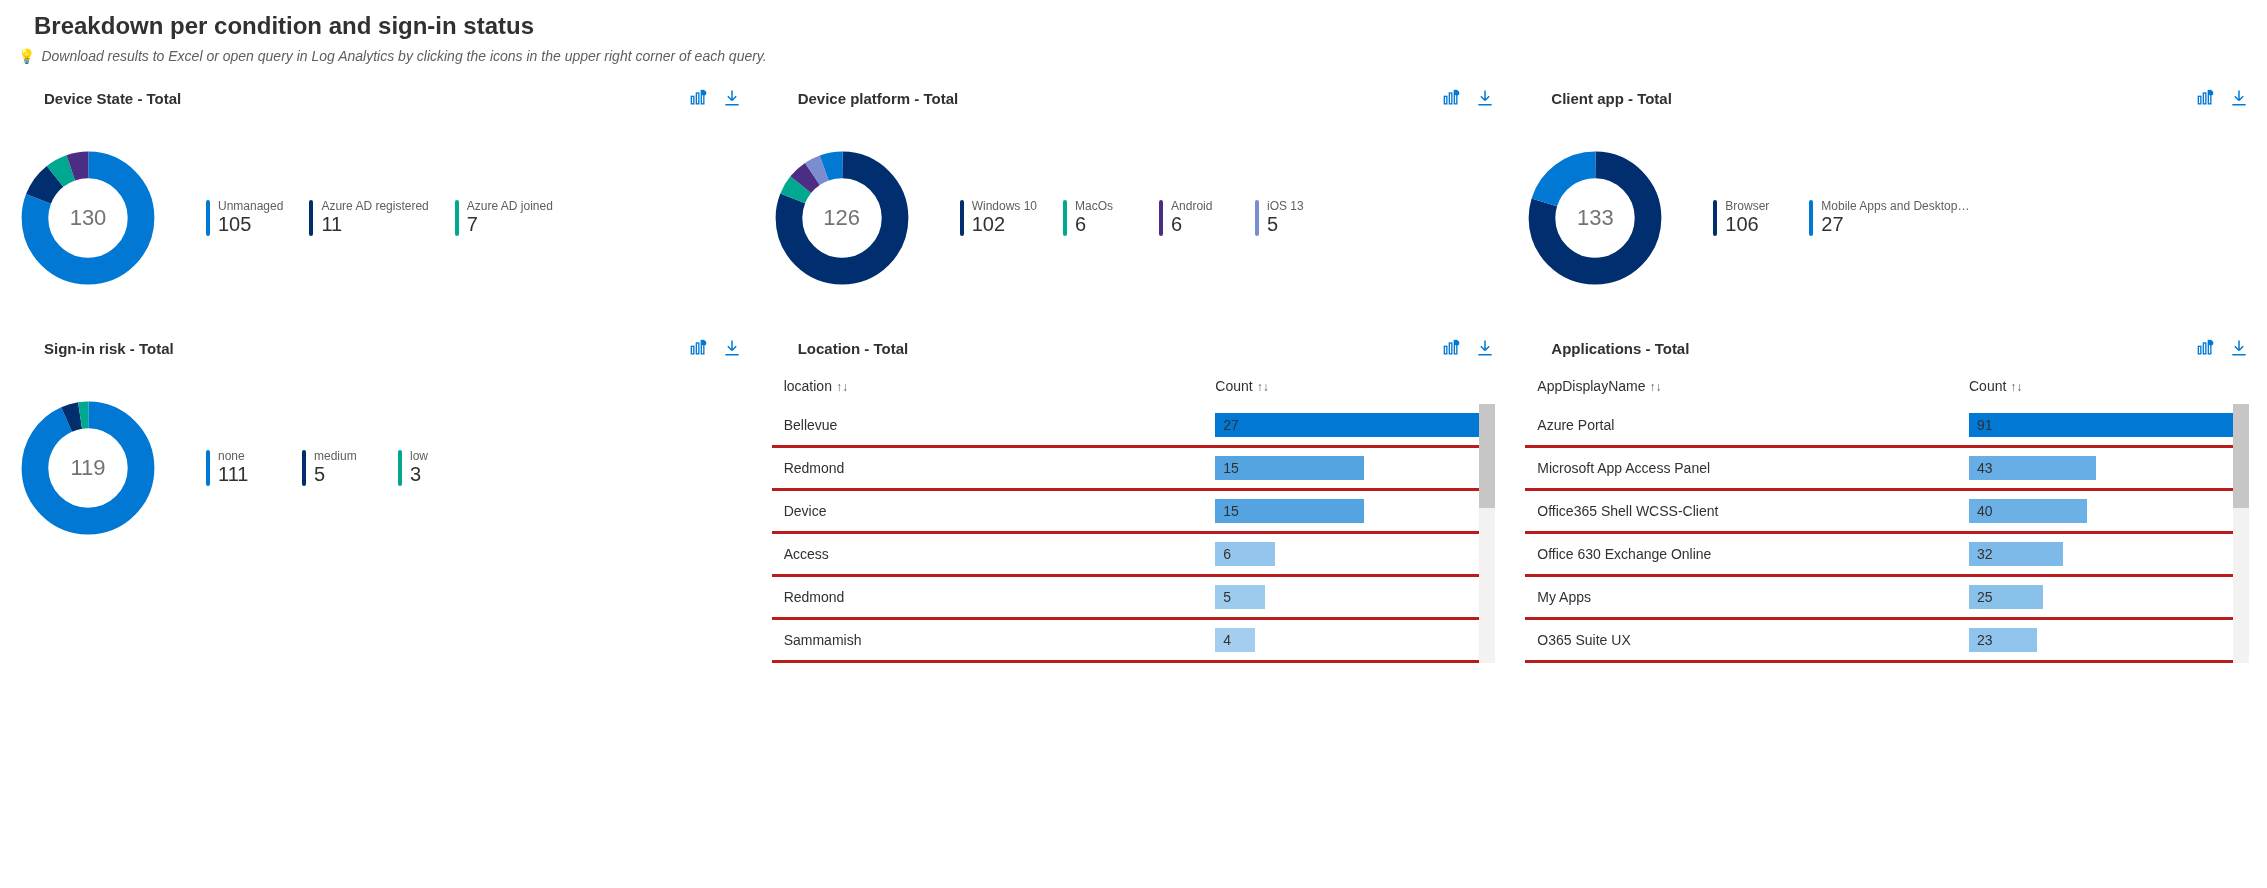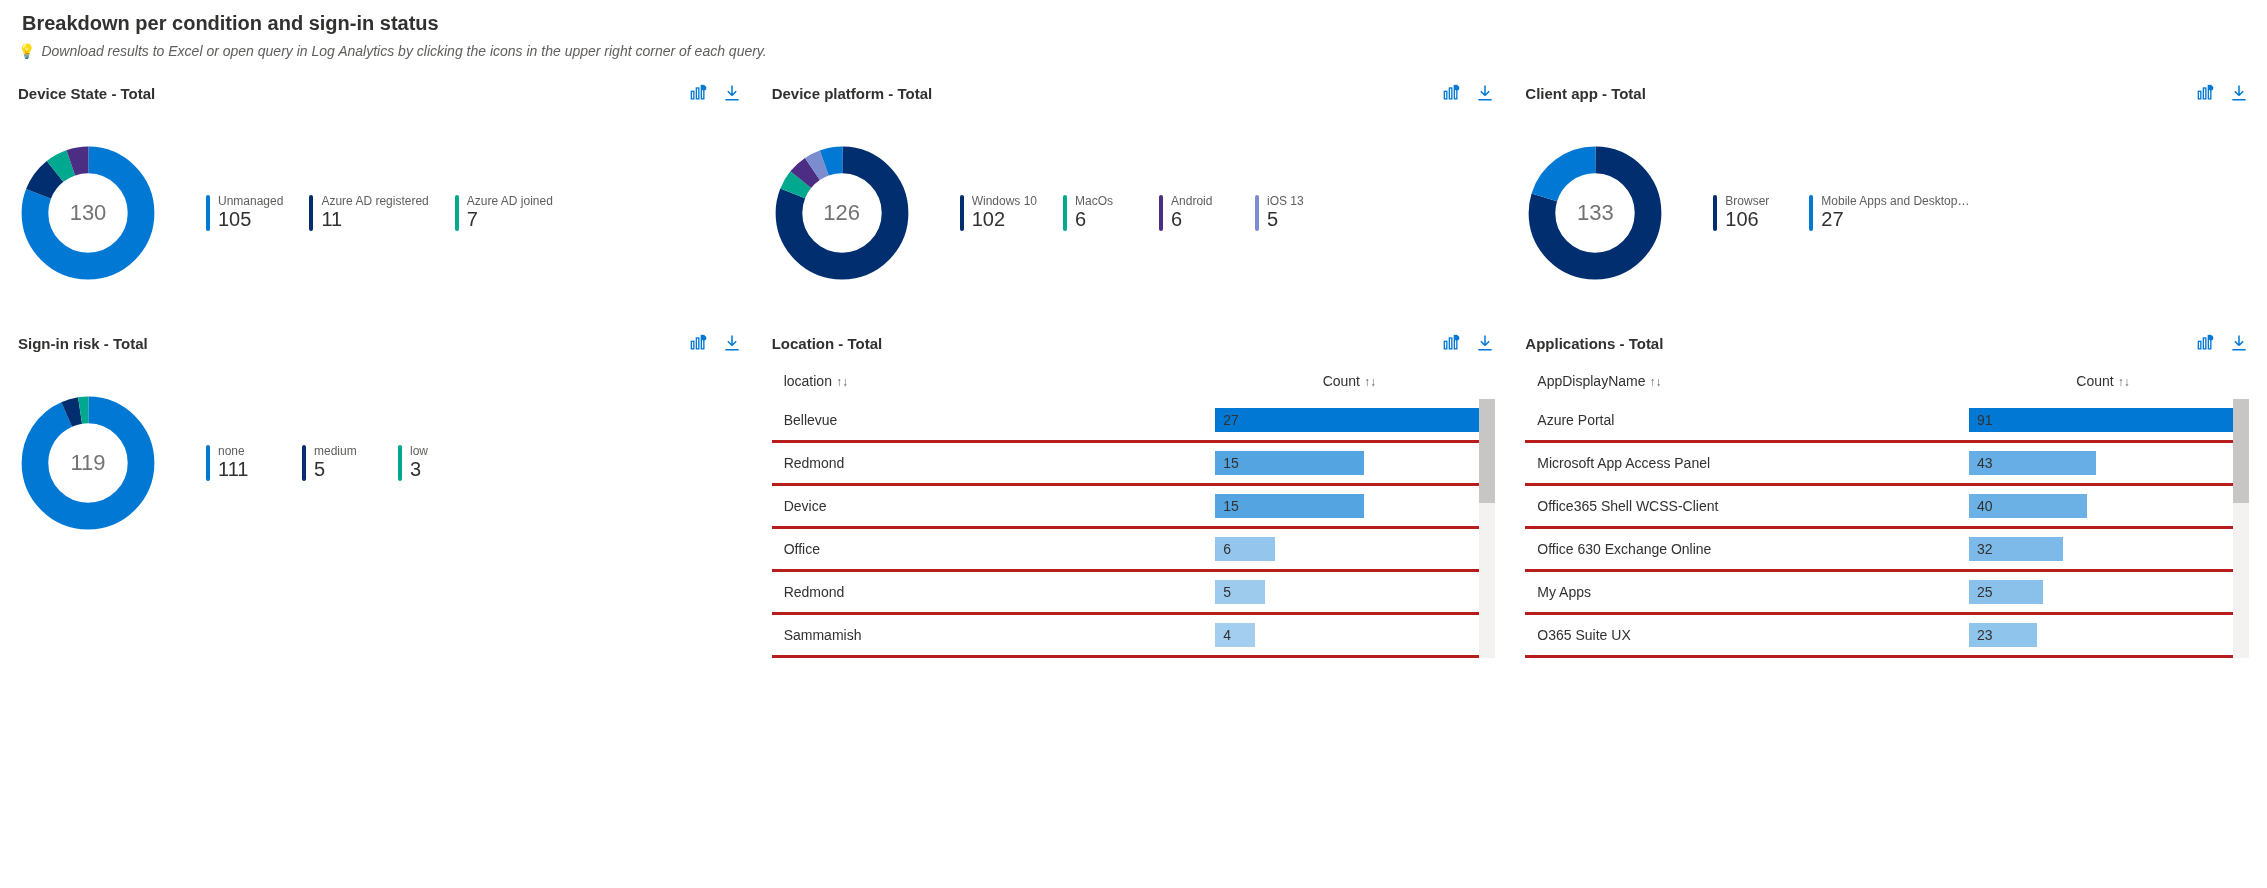--- a/index.html
+++ b/index.html
@@ -4,34 +4,34 @@
 <style>
   * { box-sizing: border-box; }
   body {
     font-family: "Segoe UI", -apple-system, sans-serif;
     margin: 0;
     padding: 12px 18px;
     color: #323130;
     background: #fff;
     font-size: 14px;
   }
-  h2.page-title { font-size: 20px; font-weight: 600; margin: 0 0 8px 4px; }
+  h2.page-title { font-size: 24px; font-weight: 600; margin: 0 0 8px 16px; }
   .tip { font-style: italic; color: #605e5c; font-size: 14px; margin-bottom: 24px; display:flex; align-items:center; gap:6px;}
   .tip .bulb { font-style: normal; }
   .grid {
     display: grid;
     grid-template-columns: repeat(3, 1fr);
     gap: 20px 30px;
   }
   .panel { display: flex; flex-direction: column; }
   .panel-header {
     display: flex; align-items: center; justify-content: space-between;
     margin-bottom: 10px;
   }
-  .panel-title { font-size: 15px; font-weight: 600; }
+  .panel-title { font-size: 15px; font-weight: 600; margin-left: 26px; }
   .panel-actions { display: flex; gap: 14px; }
   .icon-btn { display:inline-flex; align-items:center; justify-content:center; width:20px; height:20px; cursor:pointer; }
   .icon-btn svg { stroke: #0078d4; fill: none; }
   .donut-body {
     display: flex; align-items: center; gap: 28px;
     padding: 30px 0;
   }
   .donut-wrap { position: relative; width: 140px; height: 140px; }
   .donut-wrap svg { width: 140px; height: 140px; }
   .donut-center {
@@ -47,21 +47,21 @@
   
   .tbl-wrap { position:relative; }
   table { width:100%; border-collapse: collapse; }
   th {
     text-align:left; font-weight:400; padding:10px 12px 10px 0; font-size:14px;
     border-bottom: 1px solid transparent;
   }
   td { padding: 8px 12px 8px 0; border-bottom: 3px solid #b91c1c; font-size:14px;}
   td.label-cell { padding-left:12px; }
   th .sort { color:#605e5c; font-size:12px; margin-left:4px;}
-  .count-cell { position:relative; width:280px;text-align:center; }
+  .count-cell { position:relative; width:280px; }
   .bar-bg { position:relative; height:24px; display:flex; align-items:center;}
   .bar-fill { position:absolute; left:0; top:0; bottom:0; }
   .bar-text { position:relative; padding-left:8px; z-index:1;}
   .scrollbar { position:absolute; right:0; top:36px; bottom:0; width:16px; background:#f3f2f1;}
   .scroll-thumb { background:#c8c6c4; width:100%; height:40%; }
 </style>
 </head>
 <body>
 
 <h2 class="page-title">Breakdown per condition and sign-in status</h2>
@@ -339,21 +339,21 @@
             <tr>
               <td class="label-cell">Device</td>
               <td class="count-cell">
                 <div class="bar-bg">
                   <div class="bar-fill" style="width:55.55555555555556%;background:rgba(0,120,212,0.67)"></div>
                   <span class="bar-text">15</span>
                 </div>
               </td>
             </tr>
             <tr>
-              <td class="label-cell">Office</td>
+              <td class="label-cell">Access</td>
               <td class="count-cell">
                 <div class="bar-bg">
                   <div class="bar-fill" style="width:22.22222222222222%;background:rgba(0,120,212,0.42)"></div>
                   <span class="bar-text">6</span>
                 </div>
               </td>
             </tr>
             <tr>
               <td class="label-cell">Redmond</td>
               <td class="count-cell">

